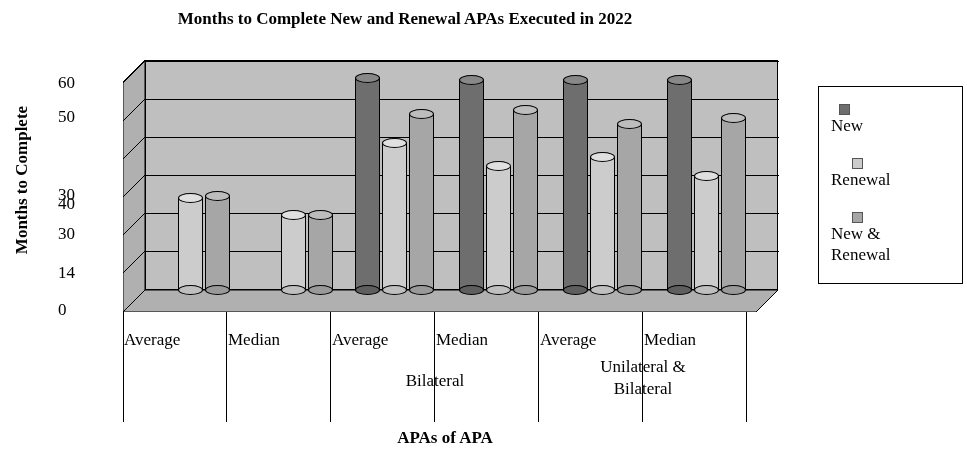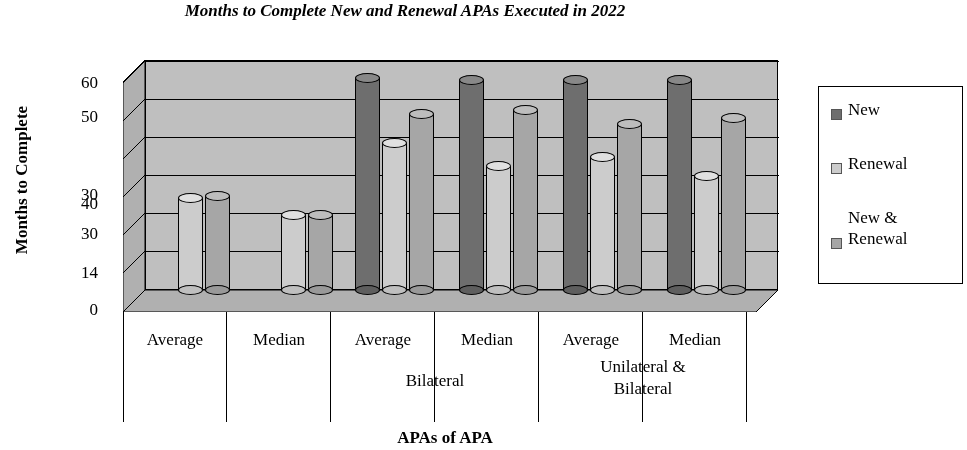--- a/index.html
+++ b/index.html
@@ -16,29 +16,28 @@
   }
   #chart-root {
     position: absolute;
     left: 0; top: 0;
     width: 967px;
     height: 450px;
   }
   .chart-title {
     position: absolute;
     left: 0;
-    top: 0;
+    top: 8px;
     width: 810px;
     text-align: center;
     font-size: 17px;
     font-weight: bold;
     font-family: "Liberation Serif", serif;
     color: #000;
     line-height: 22px;
-    font-style: italic;
   }
   .y-axis-title {
     position: absolute;
     left: -88px;
     top: 170px;
     width: 220px;
     text-align: center;
     font-size: 17px;
     font-weight: bold;
     transform: rotate(-90deg);
@@ -84,21 +83,21 @@
     position: absolute;
     left: 22px;
     width: 634px;
     height: 1px;
     background: #000;
   }
 
   .y-tick-label {
     position: absolute;
     width: 40px;
-    text-align: right;
+    text-align: left;
     font-size: 17px;
     color: #000;
   }
 
   
   .bar {
     position: absolute;
     box-sizing: border-box;
   }
   .bar .face {
@@ -124,21 +123,21 @@
     width: 100%;
     height: 10px;
     border: 1px solid #000;
     border-radius: 50%;
     box-sizing: border-box;
   }
 
   
   .cat-label {
     position: absolute;
-    text-align: center;
+    text-align: left;
     font-size: 17px;
     color: #000;
   }
   .group-label {
     position: absolute;
     text-align: center;
     font-size: 17px;
     color: #000;
     line-height: 22px;
   }
@@ -160,23 +159,24 @@
     width: 145px;
     height: 198px;
     border: 1px solid #000;
     background: #fff;
     box-sizing: border-box;
   }
   .legend-item {
     position: absolute;
     left: 12px;
     display: flex;
-    align-items: flex-end;
-    font-size: 17px;
-    color: #000;
+    align-items: center;
+    font-size: 17px;
+    color: #000;
+    flex-direction: column;
   }
   .legend-swatch {
     width: 11px;
     height: 11px;
     margin-top: 5px;
     margin-right: 6px;
     flex: 0 0 auto;
     border: 1px solid #555;
     box-sizing: border-box;
   }

